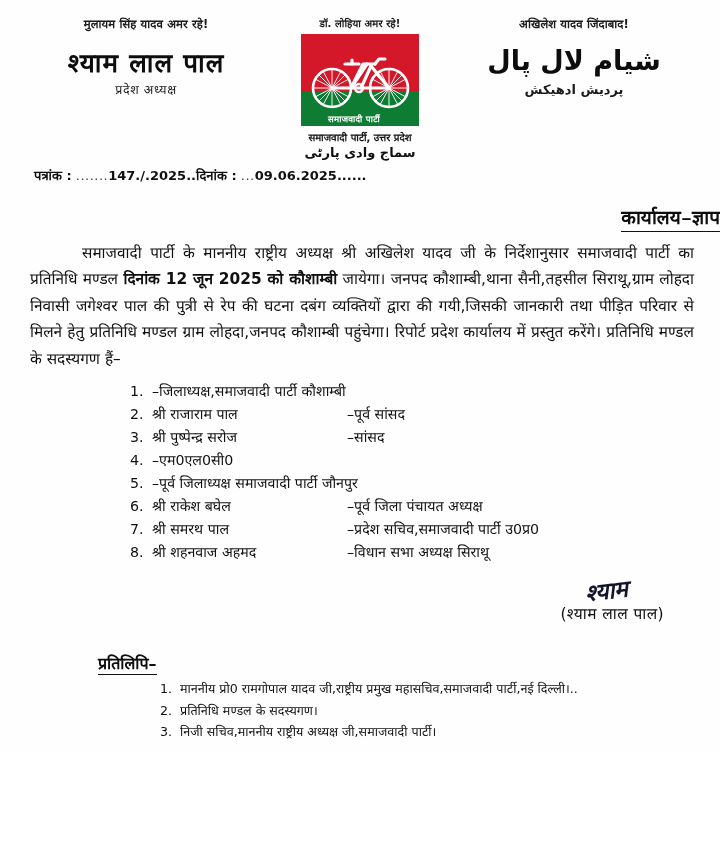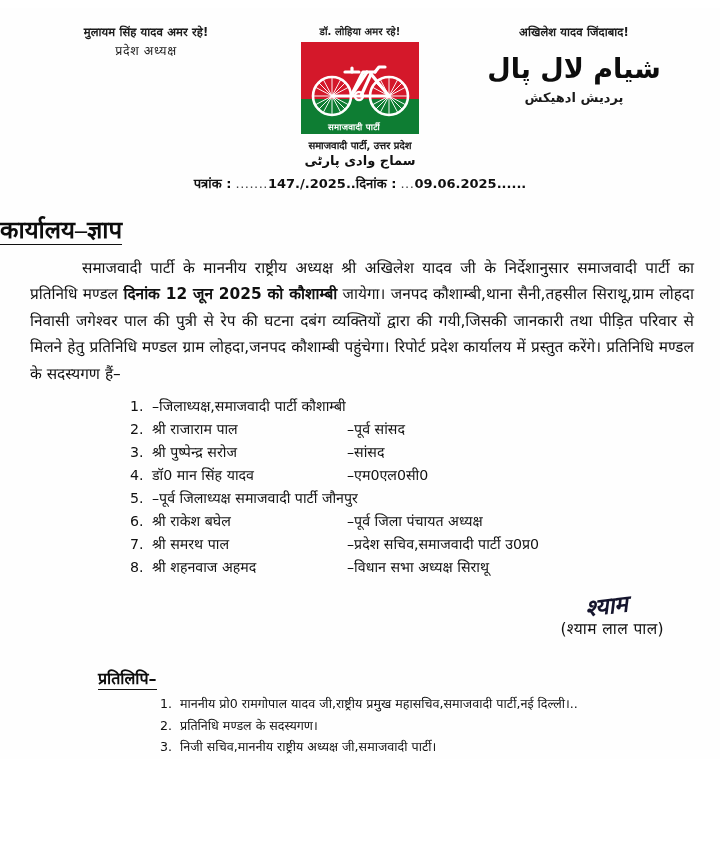--- a/index.html
+++ b/index.html
@@ -9,21 +9,21 @@
     background: #ffffff;
   }
   body {
     font-family: "Liberation Serif", "DejaVu Serif", serif;
     color: #111111;
   }
   .page {
     position: relative;
     width: 720px;
     height: 751px;
-    margin: 8px auto;
+    margin: 0 auto;
     background: #fefefe;
     overflow: hidden;
   }
 
   
   .letterhead {
     position: relative;
     display: flex;
     align-items: flex-start;
     justify-content: space-between;
@@ -123,40 +123,40 @@
     font-size: 13px;
     font-weight: 700;
     direction: rtl;
     margin-top: 1px;
     color: #111111;
   }
 
   
   .refrow {
     display: flex;
-    justify-content: center;
+    justify-content: flex-start;
     padding: 16px 34px 0 34px;
     font-family: "DejaVu Sans", sans-serif;
     font-size: 13px;
     color: #111111;
   }
   .ref-item { white-space: nowrap; }
   .ref-label { font-weight: 600; }
   .ref-value {
     font-weight: 700;
     border-bottom: 1px dotted transparent;
   }
   .dots { letter-spacing: .5px; color: #444; }
 
   
   .memo-title {
-    text-align: left;
+    text-align: right;
     margin-top: 20px;
-    font-family: Liberation Serif, serif;
-    font-size: 24px;
+    font-family: Liberation Mono, monospace;
+    font-size: 19px;
     font-weight: 700;
     color: #0d0d0d;
   }
   .memo-title span {
     border-bottom: 1.6px solid #111;
     padding-bottom: 1px;
   }
   .body-text {
     margin: 10px 26px 0 30px;
     font-family: "DejaVu Sans", sans-serif;
@@ -247,20 +247,21 @@
 </head>
 <body>
 
 <div class="page">
 
   
   <div class="letterhead">
 
     <div class="lh-col">
       <div class="slogan">मुलायम सिंह यादव अमर रहे!</div>
+      <div class="leader-name">श्याम लाल पाल</div>
       <div class="leader-role">प्रदेश अध्यक्ष</div>
     </div>
 
     <div class="lh-col center">
       <div class="slogan center-slogan">डॉ. लोहिया अमर रहे!</div>
 
       <div class="logo-wrap">
         <div class="flag">
           <svg width="118" height="92" viewBox="0 0 118 92">
             <g fill="none" stroke="#ffffff" stroke-width="2.6">
@@ -344,21 +345,20 @@
       <span class="m-name">श्री राजाराम पाल</span>
       <span class="m-desig">–पूर्व सांसद</span>
     </li>
     <li class="member-row">
       <span class="m-num">3.</span>
       <span class="m-name">श्री पुष्पेन्द्र सरोज</span>
       <span class="m-desig">–सांसद</span>
     </li>
     <li class="member-row">
       <span class="m-num">4.</span>
-      <span class="m-name">डॉ0 मान सिंह यादव</span>
       <span class="m-desig">–एम0एल0सी0</span>
     </li>
     <li class="member-row">
       <span class="m-num">5.</span>
       <span class="m-desig">–पूर्व जिलाध्यक्ष समाजवादी पार्टी जौनपुर</span>
     </li>
     <li class="member-row">
       <span class="m-num">6.</span>
       <span class="m-name">श्री राकेश बघेल</span>
       <span class="m-desig">–पूर्व जिला पंचायत अध्यक्ष</span>

